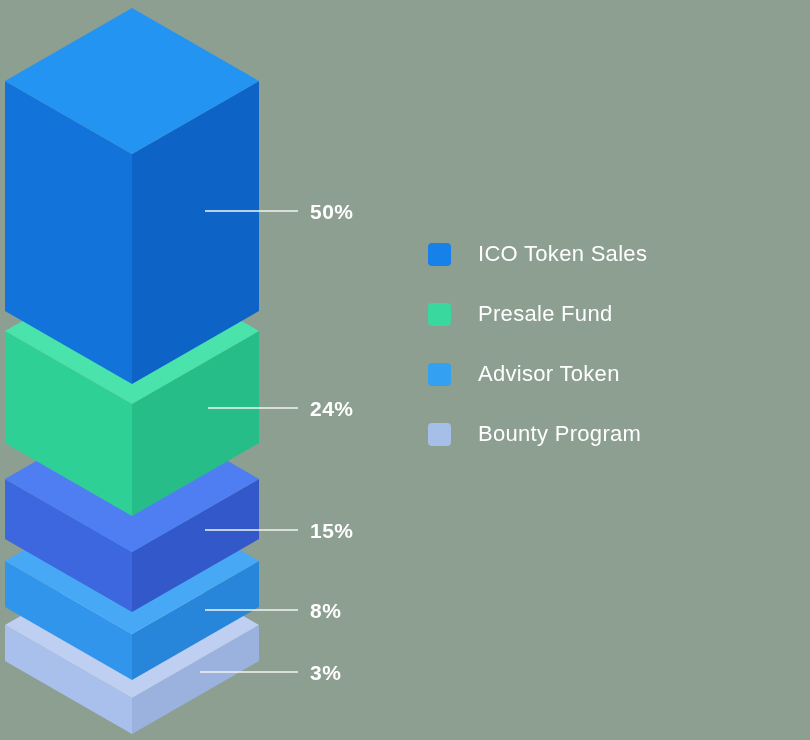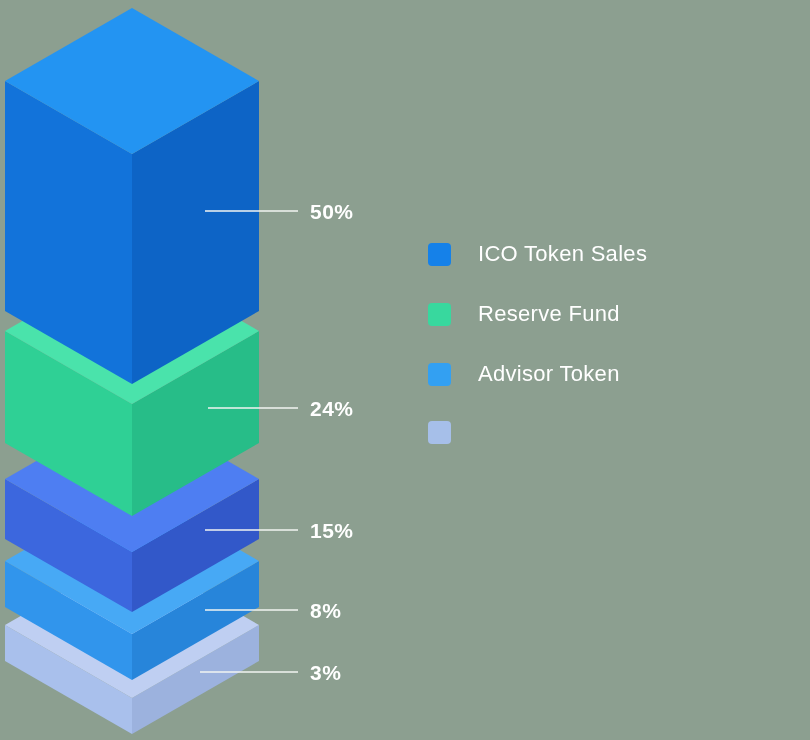--- a/index.html
+++ b/index.html
@@ -103,31 +103,32 @@
       <svg class="legend-swatch-svg" width="23" height="23">
         <rect x="0" y="0" width="23" height="23" rx="4" fill="#1581e9"></rect>
       </svg>
       <span class="legend-label">ICO Token Sales</span>
     </div>
 
     <div class="legend-item">
       <svg class="legend-swatch-svg" width="23" height="23">
         <rect x="0" y="0" width="23" height="23" rx="4" fill="#38d89e"></rect>
       </svg>
-      <span class="legend-label">Reserve Fund</span>
+      <span class="legend-label">Presale Fund</span>
     </div>
 
 
     <div class="legend-item">
       <svg class="legend-swatch-svg" width="23" height="23">
         <rect x="0" y="0" width="23" height="23" rx="4" fill="#33a0f2"></rect>
       </svg>
       <span class="legend-label">Advisor Token</span>
     </div>
 
     <div class="legend-item">
       <svg class="legend-swatch-svg" width="23" height="23">
         <rect x="0" y="0" width="23" height="23" rx="4" fill="#a6bfe9"></rect>
       </svg>
+      <span class="legend-label">Bounty Program</span>
     </div>
 
   </div>
 </div>
 
 </body></html>

